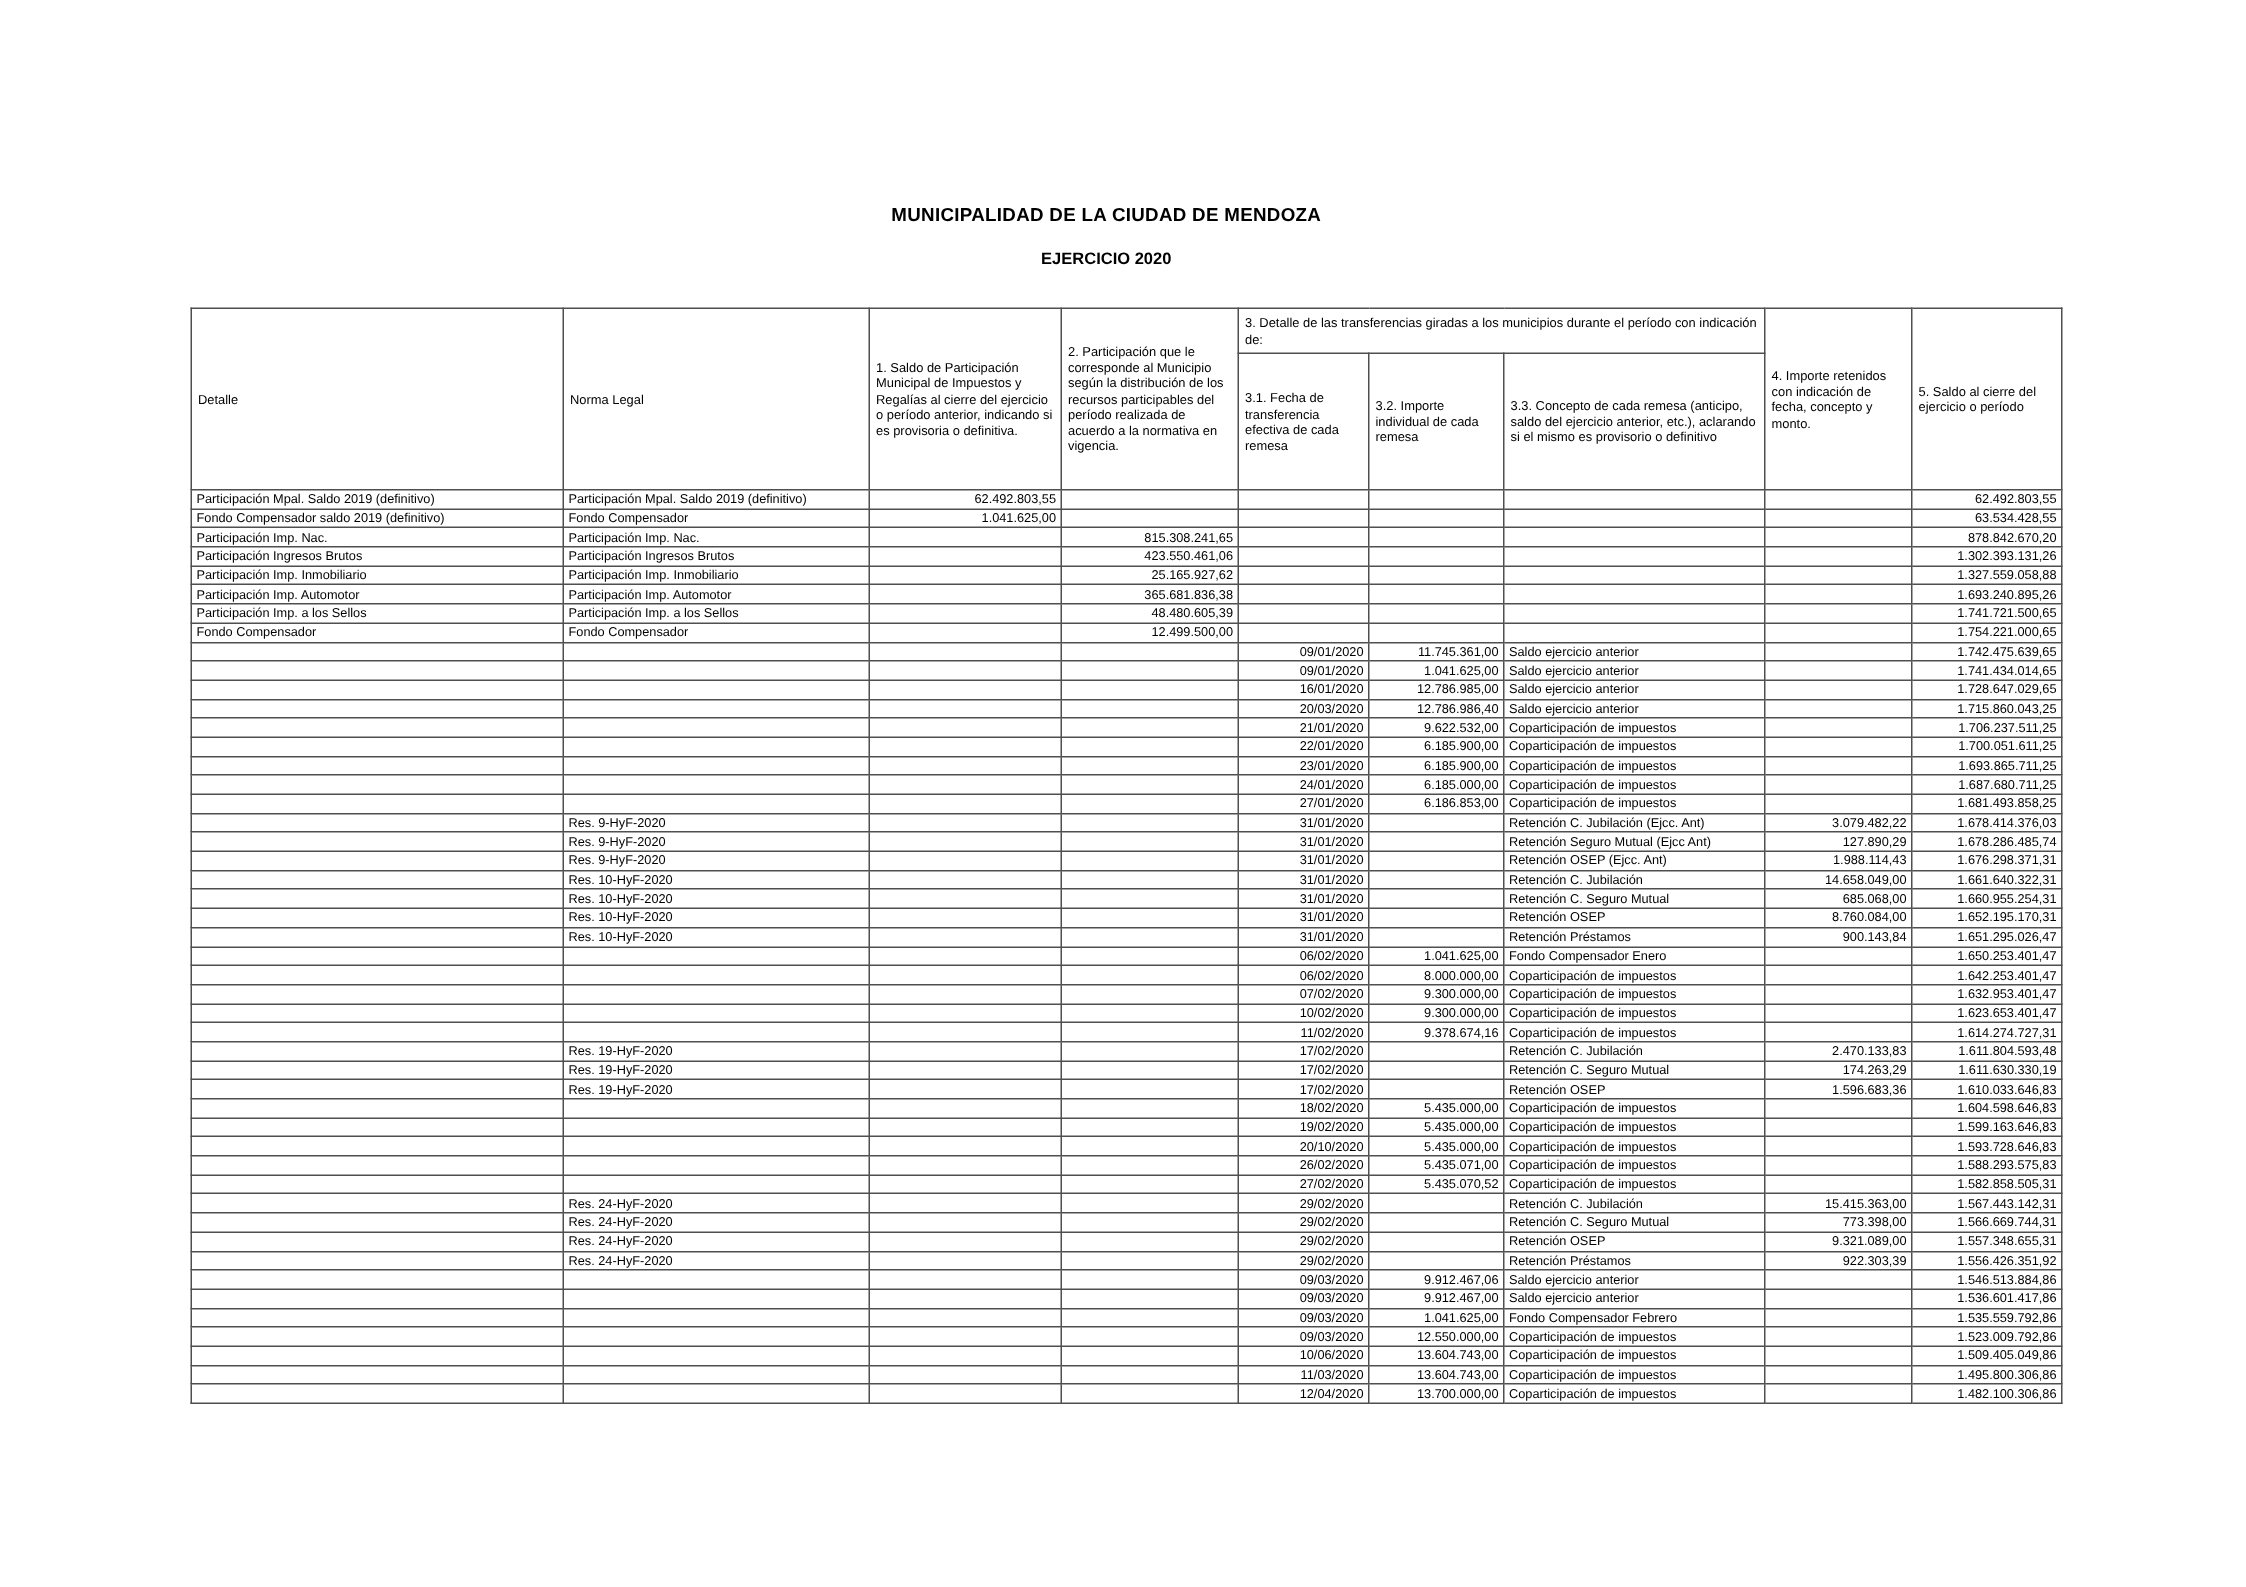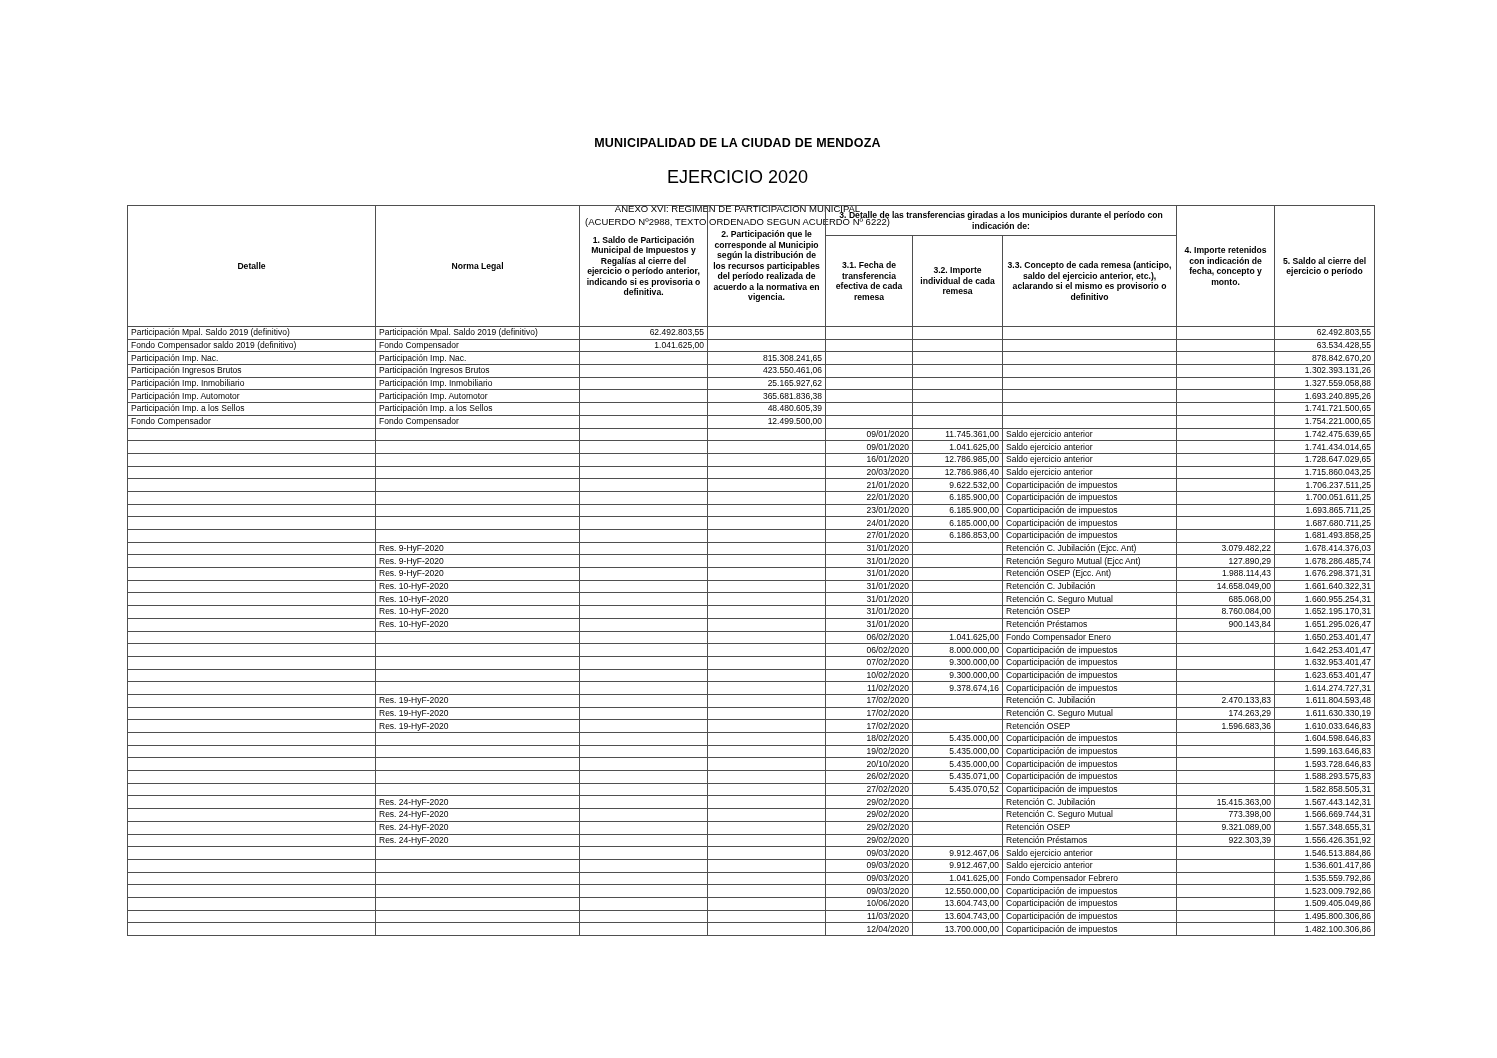--- a/index.html
+++ b/index.html
@@ -1,44 +1,40 @@
 <!DOCTYPE html>
 <html><head>
 <meta charset="utf-8">
 <style>
   html,body{margin:0;padding:0;background:#fff;}
   .page{position:relative;width:1497px;height:1058px;background:#ffffff;overflow:hidden;
         font-family:"Liberation Sans", sans-serif;color:#000;}
   .doc-header{position:absolute;top:109px;left:114px;width:1247px;text-align:center;margin-top:27px;}
   .doc-title{font-size:12.5px;font-weight:bold;letter-spacing:0.2px;}
-  .doc-subtitle{font-size:18px;font-weight:normal;margin-top:17px;}
+  .doc-subtitle{font-size:11px;font-weight:bold;margin-top:17px;}
   .doc-annex{font-size:9.5px;margin-top:15px;line-height:12.5px;}
   table.main{position:absolute;top:205px;left:127px;width:1247px;border-collapse:collapse;
              table-layout:fixed;font-size:8.5px;}
   table.main th, table.main td{border:1px solid #4f4f4f;overflow:hidden;}
-  thead th{font-weight:bold;text-align:center;vertical-align:middle;white-space:normal;
+  thead th{font-weight:normal;text-align:left;vertical-align:middle;white-space:normal;
            line-height:10.5px;padding:2px 4px;font-size:8.6px;}
   thead tr.group-row{height:30px;}
   thead tr.sub-row{height:91px;}
   tbody td{height:11.7px;line-height:11px;padding:0 3px;white-space:nowrap;vertical-align:middle;}
   tbody td.num{text-align:right;}
   tbody td.txt{text-align:left;}
 </style>
 </head>
 <body>
 
 <div class="page">
 
   <div class="doc-header">
     <div class="doc-title">MUNICIPALIDAD DE LA CIUDAD DE MENDOZA</div>
     <div class="doc-subtitle">EJERCICIO 2020</div>
-    <div class="doc-annex">
-      <div>ANEXO XVI: REGIMEN DE PARTICIPACION MUNICIPAL</div>
-      <div>(ACUERDO Nº2988, TEXTO ORDENADO SEGUN ACUERDO Nº 6222)</div>
-    </div>
   </div>
 
   <table class="main">
     <colgroup>
       <col style="width:248px">
         <col style="width:204px">
         <col style="width:128px">
       <col style="width:118px">
         <col style="width:87px">
         <col style="width:90px">

